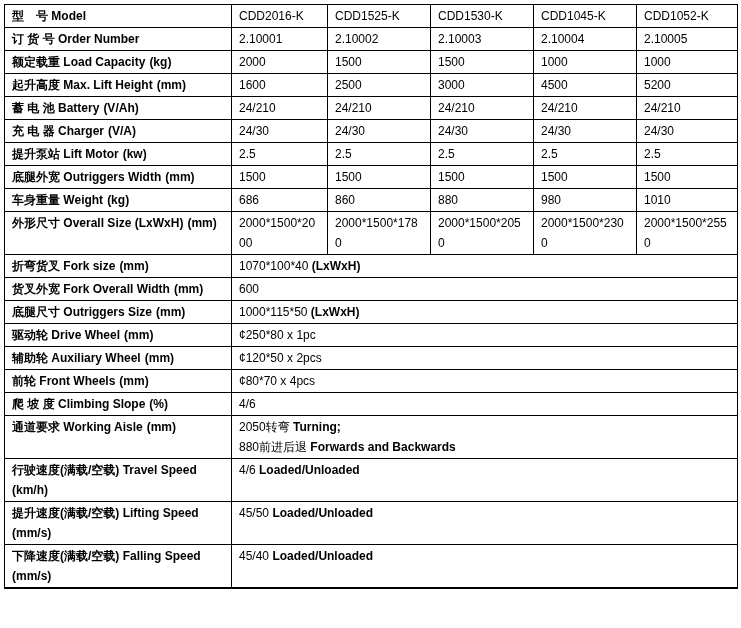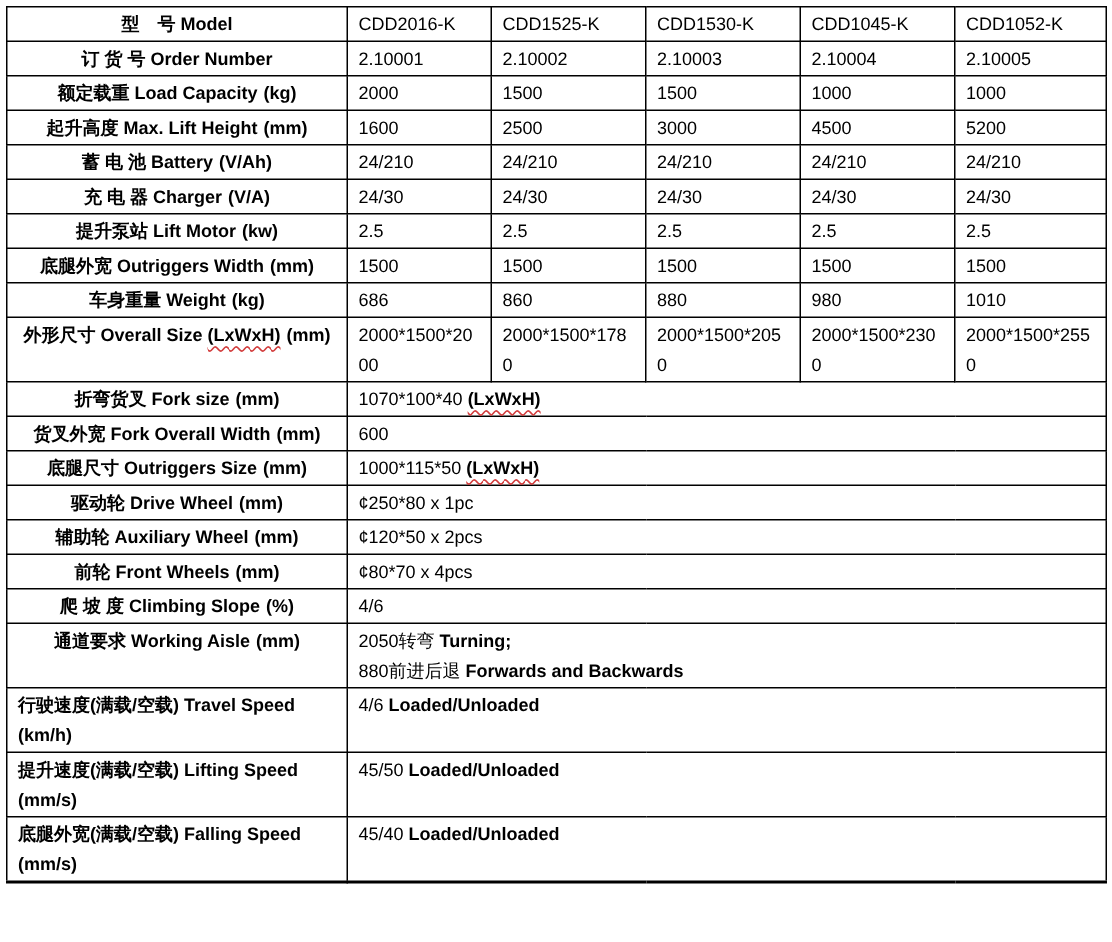--- a/index.html
+++ b/index.html
@@ -1,28 +1,28 @@
 <!DOCTYPE html>
 <html><head>
 <meta charset="utf-8">
 <style>
   html,body{margin:0;padding:0;background:#fff;}
   body{width:741px;height:628px;font-family:"Liberation Sans",sans-serif;-webkit-font-smoothing:antialiased;}
   .page{padding:4px 4px 0 4px;}
   table.spec{border-collapse:collapse;table-layout:fixed;width:733px;border:1px solid #000;border-bottom:2.5px solid #000;}
   table.spec td{border:1px solid #000;vertical-align:top;padding:1px 7px;font-size:12px;line-height:20px;word-break:break-all;color:#000;}
   td.lbl{font-weight:bold;word-break:keep-all;}
-  .lab{display:flex;justify-content:center;}
+  .lab{display:flex;justify-content:flex-start;}
   .lab .unit{white-space:nowrap;padding-left:4px;}
   .lab.brk{display:block;}
   .lab.brk .unit{display:block;padding-left:0;}
   .c-blue{color:#2323D8;}
   .c-red{color:#CC6666;}
   .b{font-weight:bold;}
-  .sq{text-decoration:underline;text-decoration-style:wavy;text-decoration-color:#d23b3b;text-decoration-thickness:1px;text-underline-offset:3px;}
+  .sq{text-decoration-style:wavy;text-decoration-color:#d23b3b;text-decoration-thickness:1px;text-underline-offset:3px;}
   .vline{display:block;}
 </style>
 </head>
 <body>
 
 <div class="page">
   <table class="spec">
     <colgroup>
         <col style="width: 227px;">
         <col style="width: 96px;">
@@ -242,19 +242,19 @@
           <td colspan="5"><span>4/6 </span><span class="b">Loaded/Unloaded</span></td>
         </tr>
         <tr>
           <td class="lbl">
             <div class="lab brk"><span><span>提升速度(满载/空载) </span><span> Lifting Speed</span></span><span class="unit">(mm/s)</span></div>
           </td>
           <td colspan="5"><span>45/50 </span><span class="b">Loaded/Unloaded</span></td>
         </tr>
         <tr>
           <td class="lbl">
-            <div class="lab brk"><span><span>底腿外宽(满载/空载) </span><span>Falling Speed</span></span><span class="unit">(mm/s)</span></div>
+            <div class="lab brk"><span><span>下降速度(满载/空载) </span><span>Falling Speed</span></span><span class="unit">(mm/s)</span></div>
           </td>
           <td colspan="5"><span>45/40 </span><span class="b">Loaded/Unloaded</span></td>
         </tr>
       </tbody>
   </table>
 </div>
 
 </body></html>

